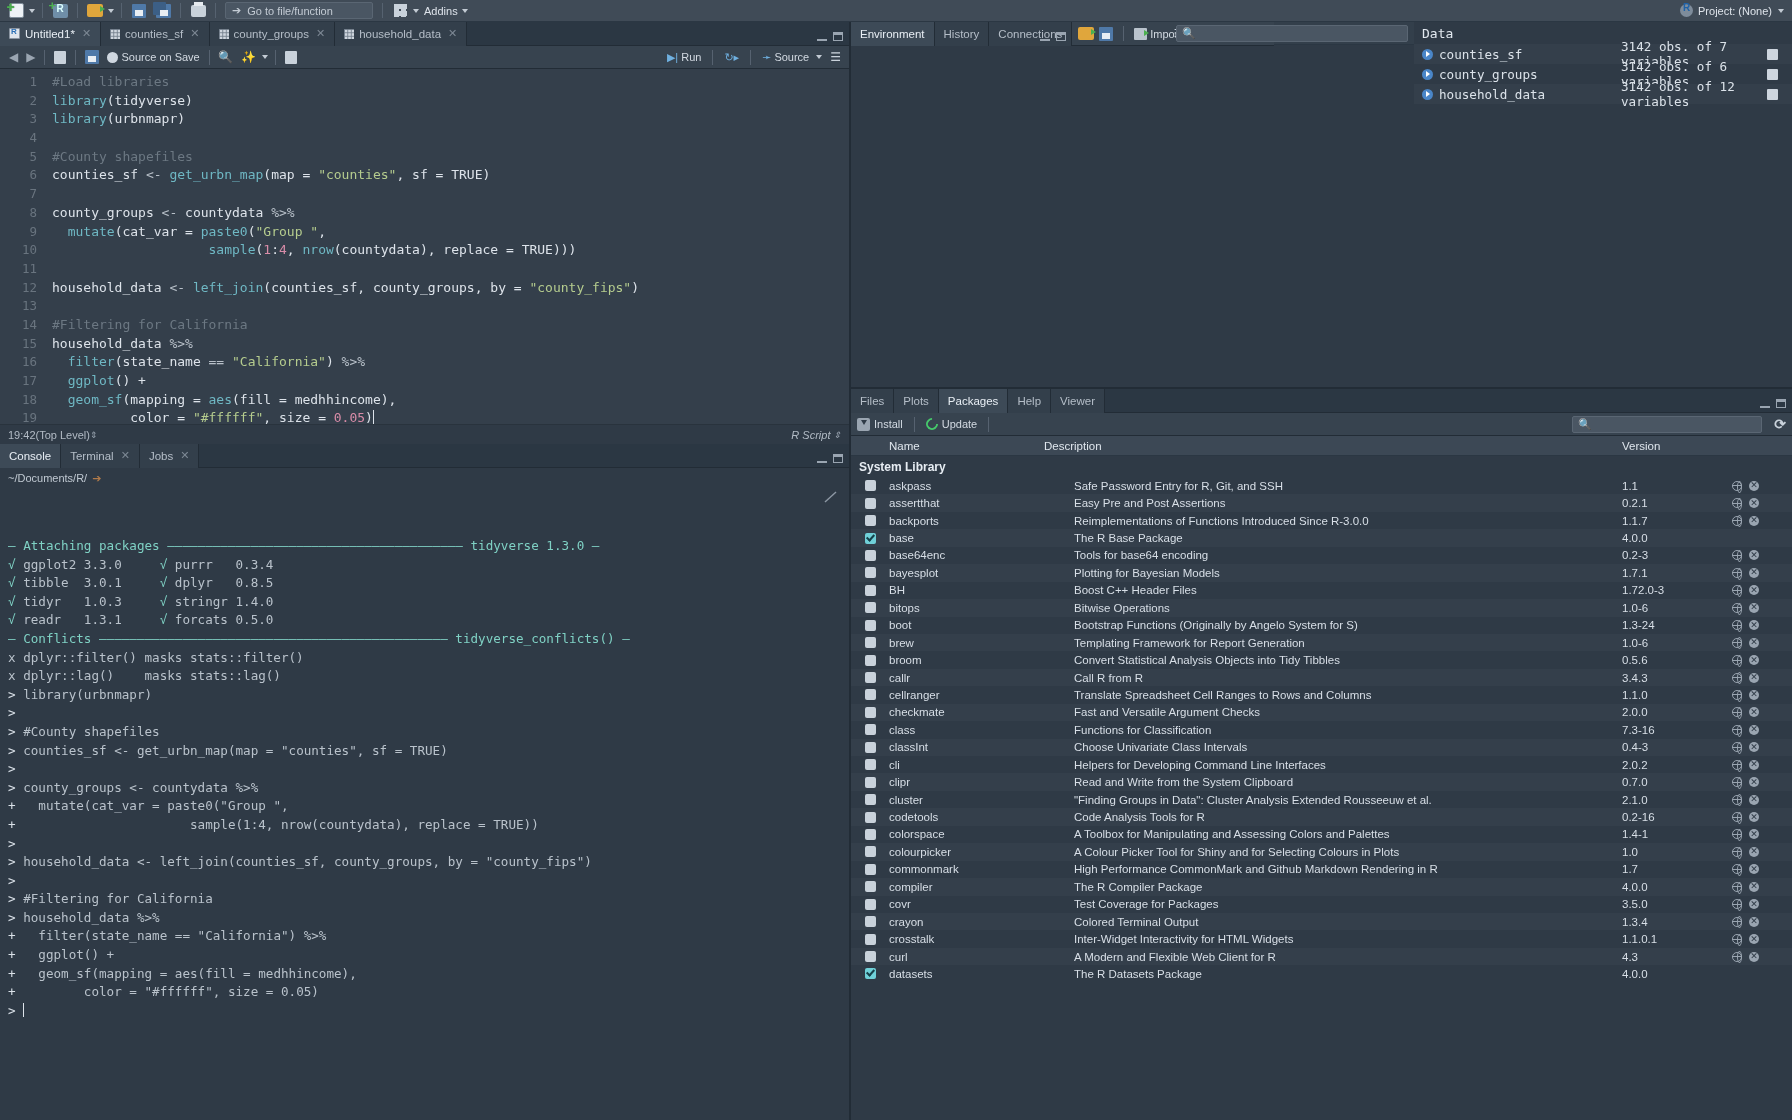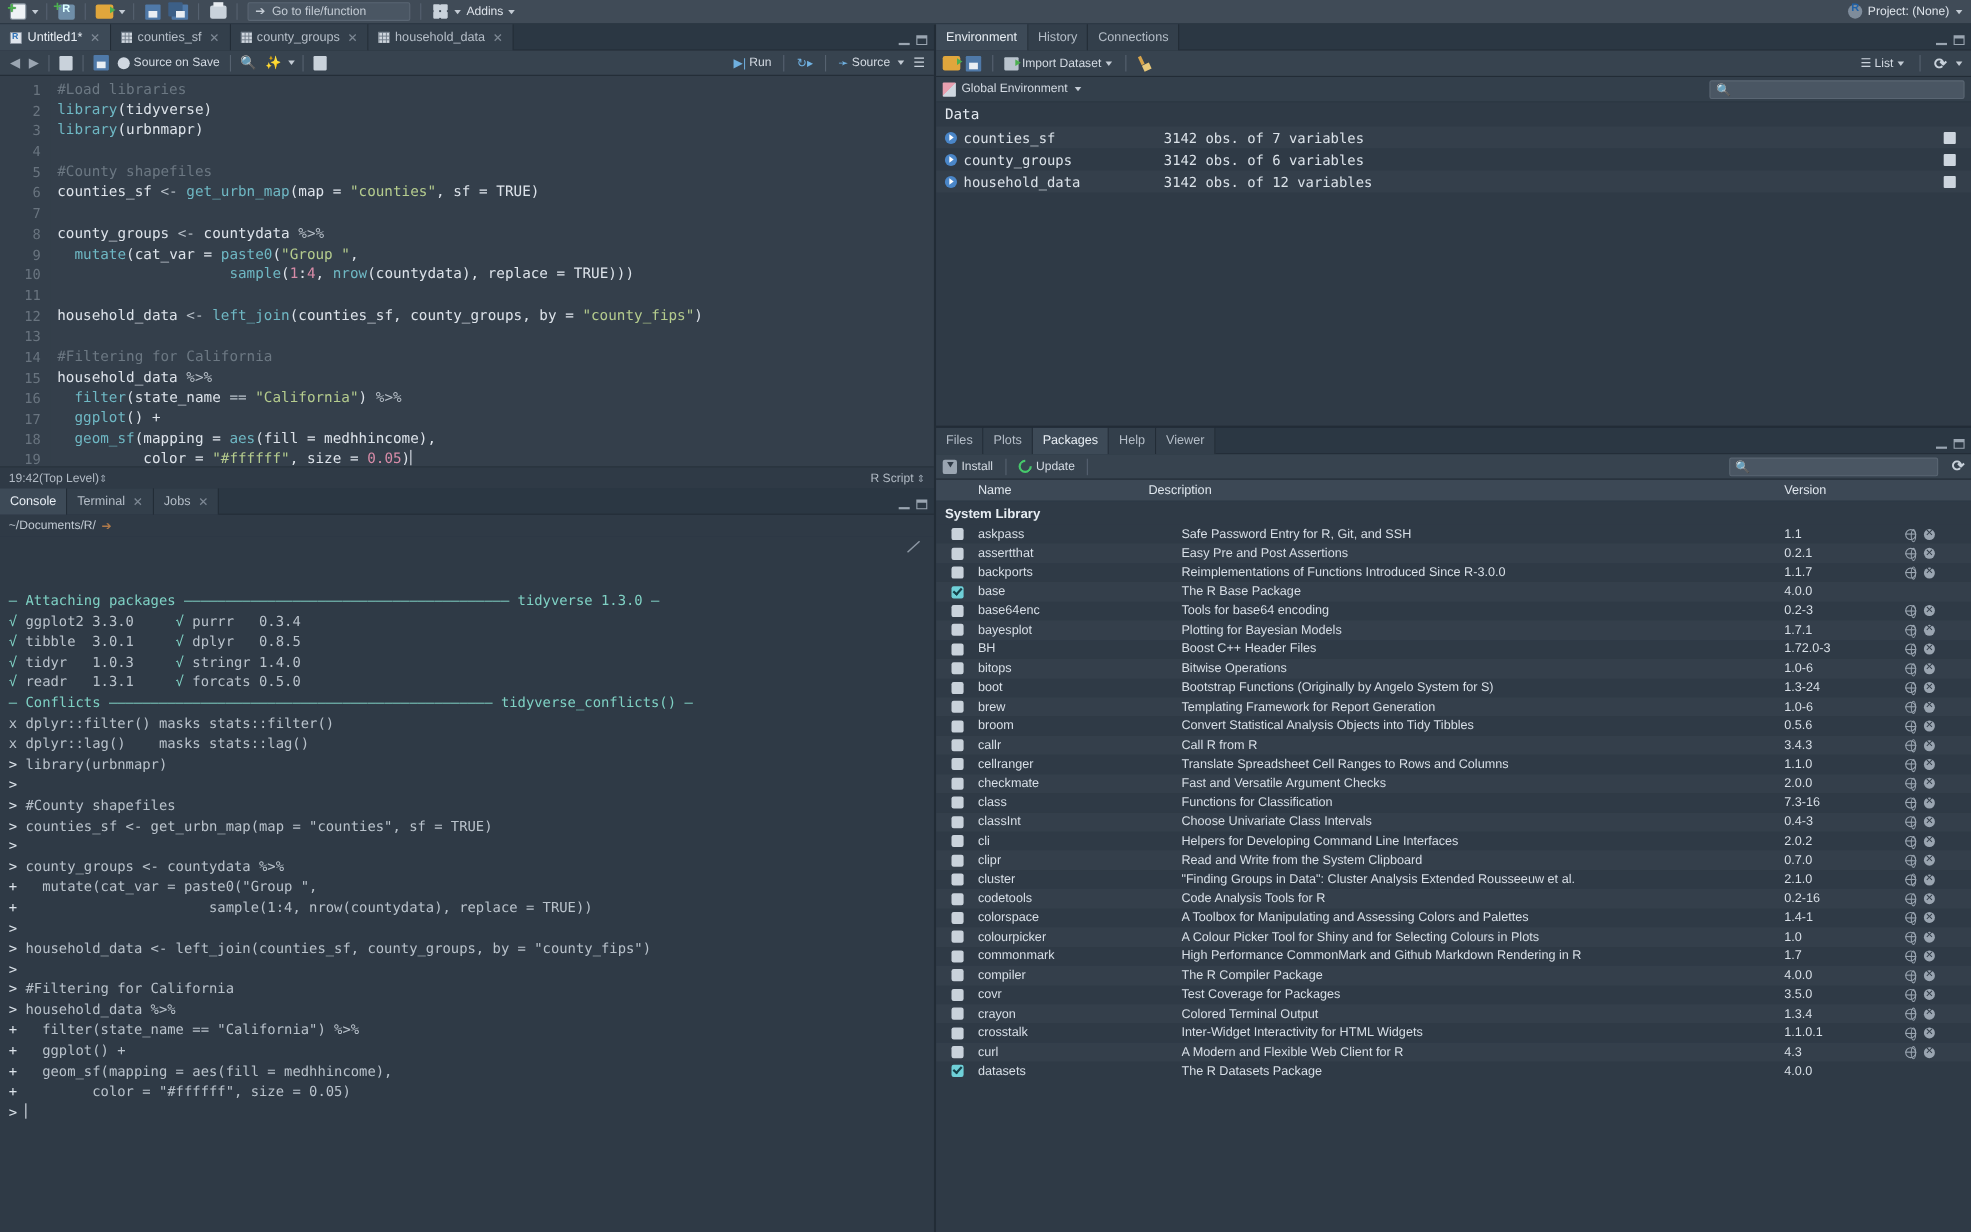--- a/index.html
+++ b/index.html
@@ -45,21 +45,21 @@
   }
 
   
   #workspace { display: flex; width: 1792px; height: 1098px; }
   #left-col { width: 849px; display: flex; flex-direction: column; }
   #right-col { width: 943px; display: flex; flex-direction: column; border-left: 2px solid #222c36; }
 
   
   .tabbar {
     height: 24px; background: #2b3743; display: flex;
-    align-items: flex-start; position: relative;
+    align-items: center; position: relative;
     border-bottom: 1px solid #222c36;
   }
   .tab {
     height: 24px; display: flex; align-items: center; gap: 5px;
     padding: 0 9px; font-size: 11.5px; color: #b5bec8;
     cursor: pointer; border-right: 1px solid #222c36;
     background: #333f4b;
   }
   .tab.active { background: #3d4a57; color: #e8eef4; }
   .tab .x { font-size: 11px; color: #7d8894; margin-left: 2px; }
@@ -126,21 +126,21 @@
   .cursor-bar {
     display: inline-block; width: 1px; height: 14px;
     background: #dde3ea; vertical-align: -2px;
   }
   #editor-status {
     height: 20px; background: #2f3a46; display: flex;
     align-items: center; padding: 0 8px; font-size: 11px;
     color: #b2bbc5; border-top: 1px solid #29333d;
     position: relative;
   }
-  .stat-right { position: absolute; right: 8px; display: flex; align-items: center; gap: 3px; }
+  .stat-right { position: absolute; right: 8px; display: flex; align-items: center; gap: 3px; font-style: italic; }
 
   
   #console-panel { flex: 1; display: flex; flex-direction: column; background: #2f3a46; }
   #console-path {
     height: 20px; display: flex; align-items: center; gap: 5px;
     padding: 0 8px; font-size: 11px; color: #c0c9d2;
     background: #2f3a46; position: relative;
   }
   #console-out {
     flex: 1; overflow: hidden; background: #2f3a46;
@@ -153,21 +153,21 @@
   .c-teal { color: #7fd1c4; }
   .c-ok { color: #7fd1c4; }
   .c-prompt { color: #dbe2e9; }
   .c-grey { color: #b9c2cb; }
   .scribble {
     position: absolute; right: 10px; top: 2px;
     width: 16px; height: 14px;
   }
 
   
-  #env-panel { height: 365px; display: flex; flex-direction: column; background: #2f3a46; }
+  #env-panel { height: 365px; display: flex; flex-direction: row; background: #2f3a46; }
   #env-toolbar {
     height: 24px; background: #37434f; display: flex; align-items: center;
     padding: 0 6px; gap: 5px; border-bottom: 1px solid #222c36; position: relative;
   }
   .env-tb-item { display: flex; align-items: center; gap: 3px; font-size: 11px; color: #d3dae2; cursor:pointer;}
   .env-right { position: absolute; right: 6px; display: flex; align-items: center; gap: 7px; }
   #env-scope {
     height: 23px; background: #333f4b; display: flex; align-items: center;
     padding: 0 6px; gap: 5px; border-bottom: 1px solid #2b3743; position: relative;
   }

